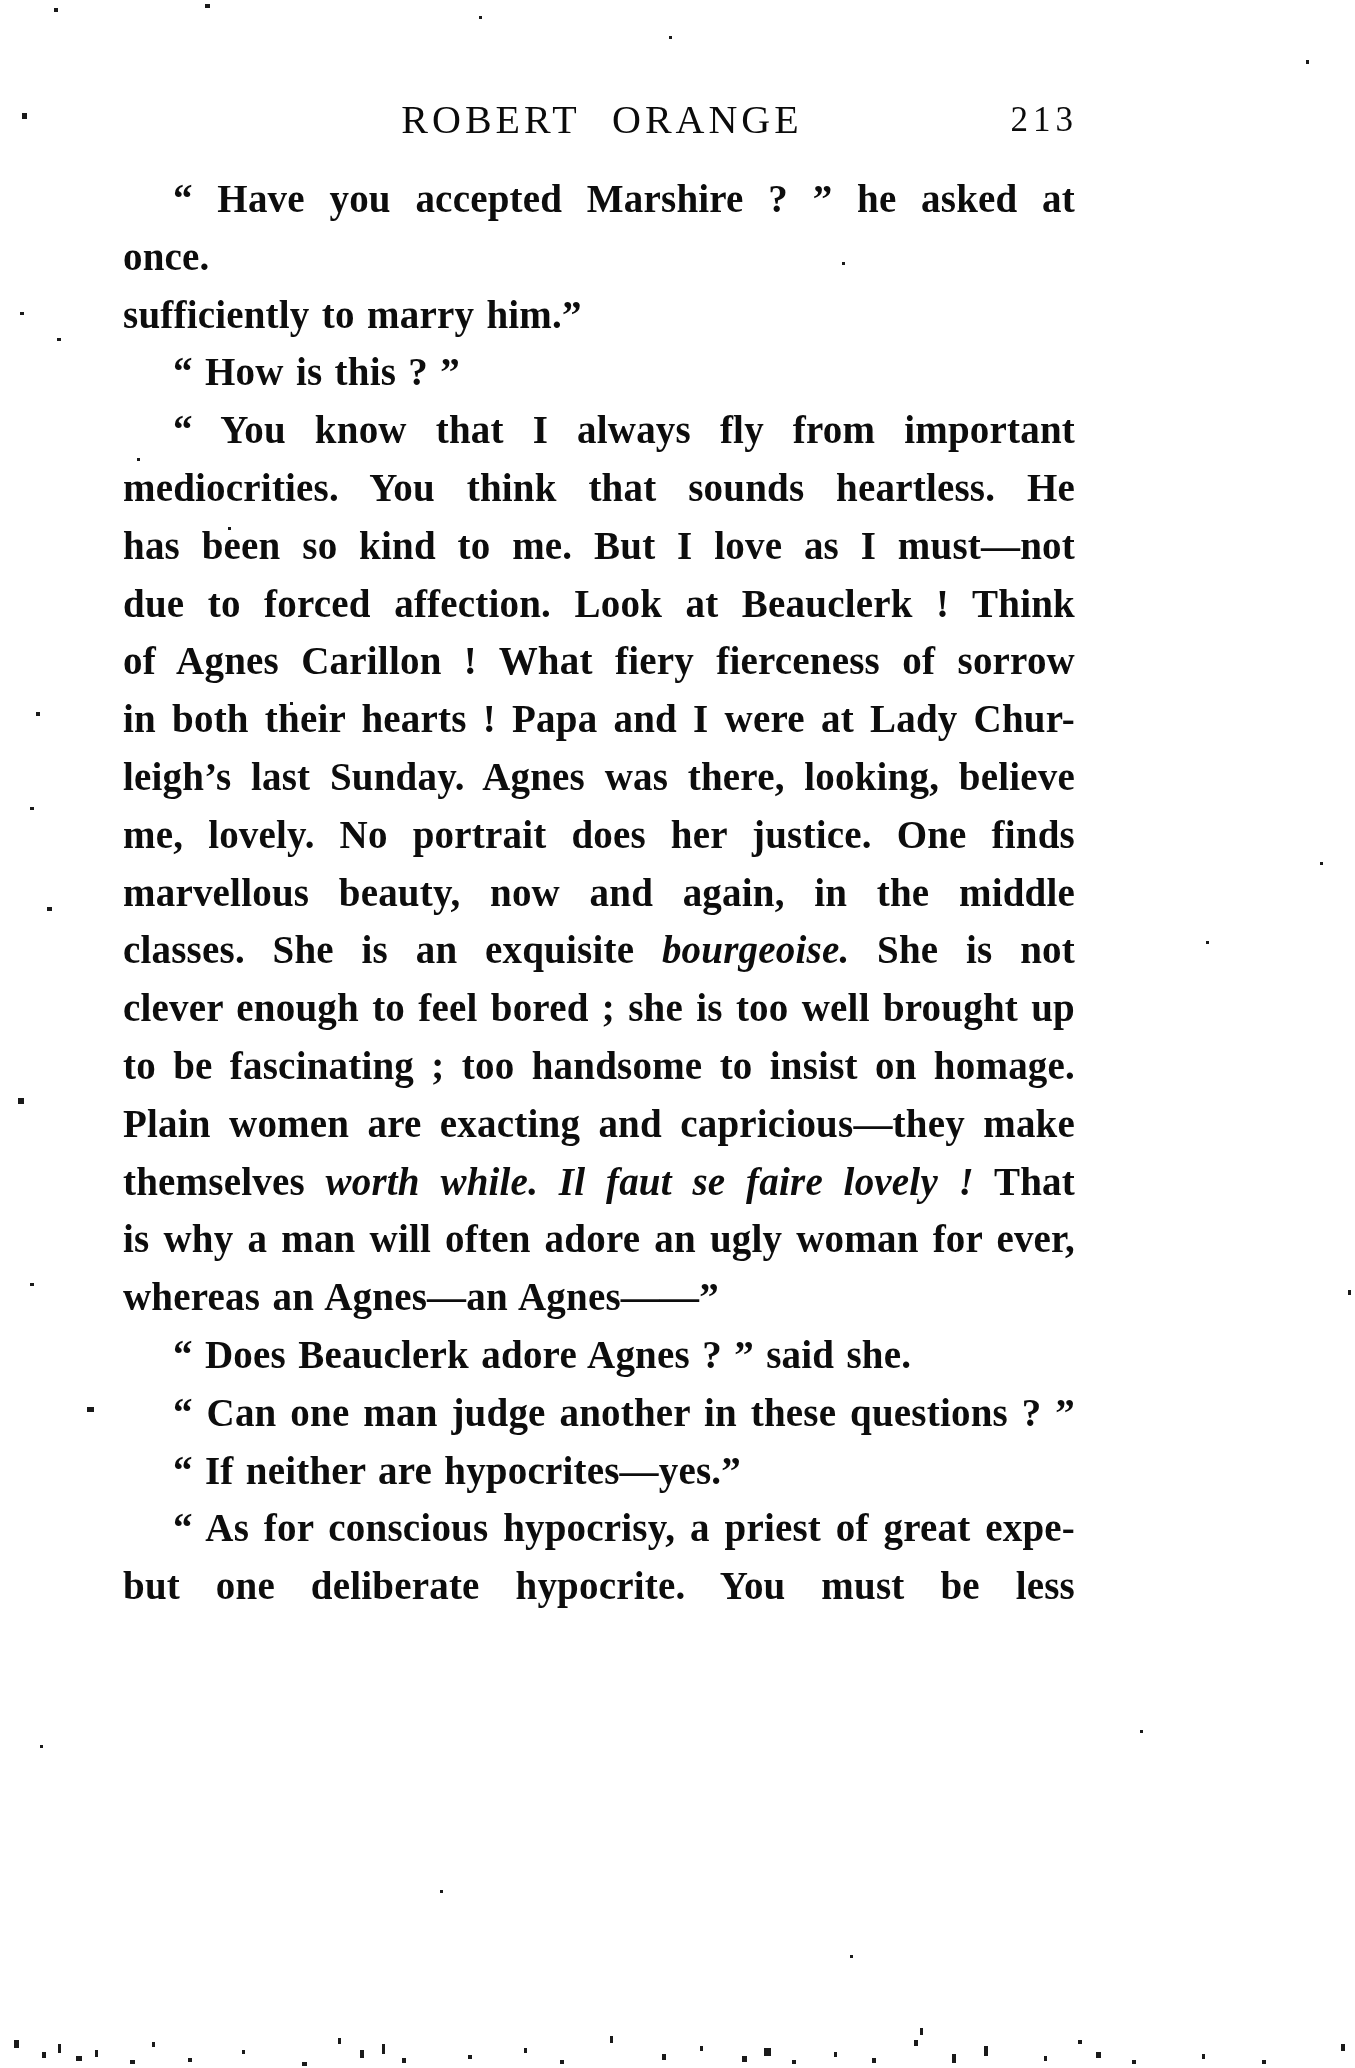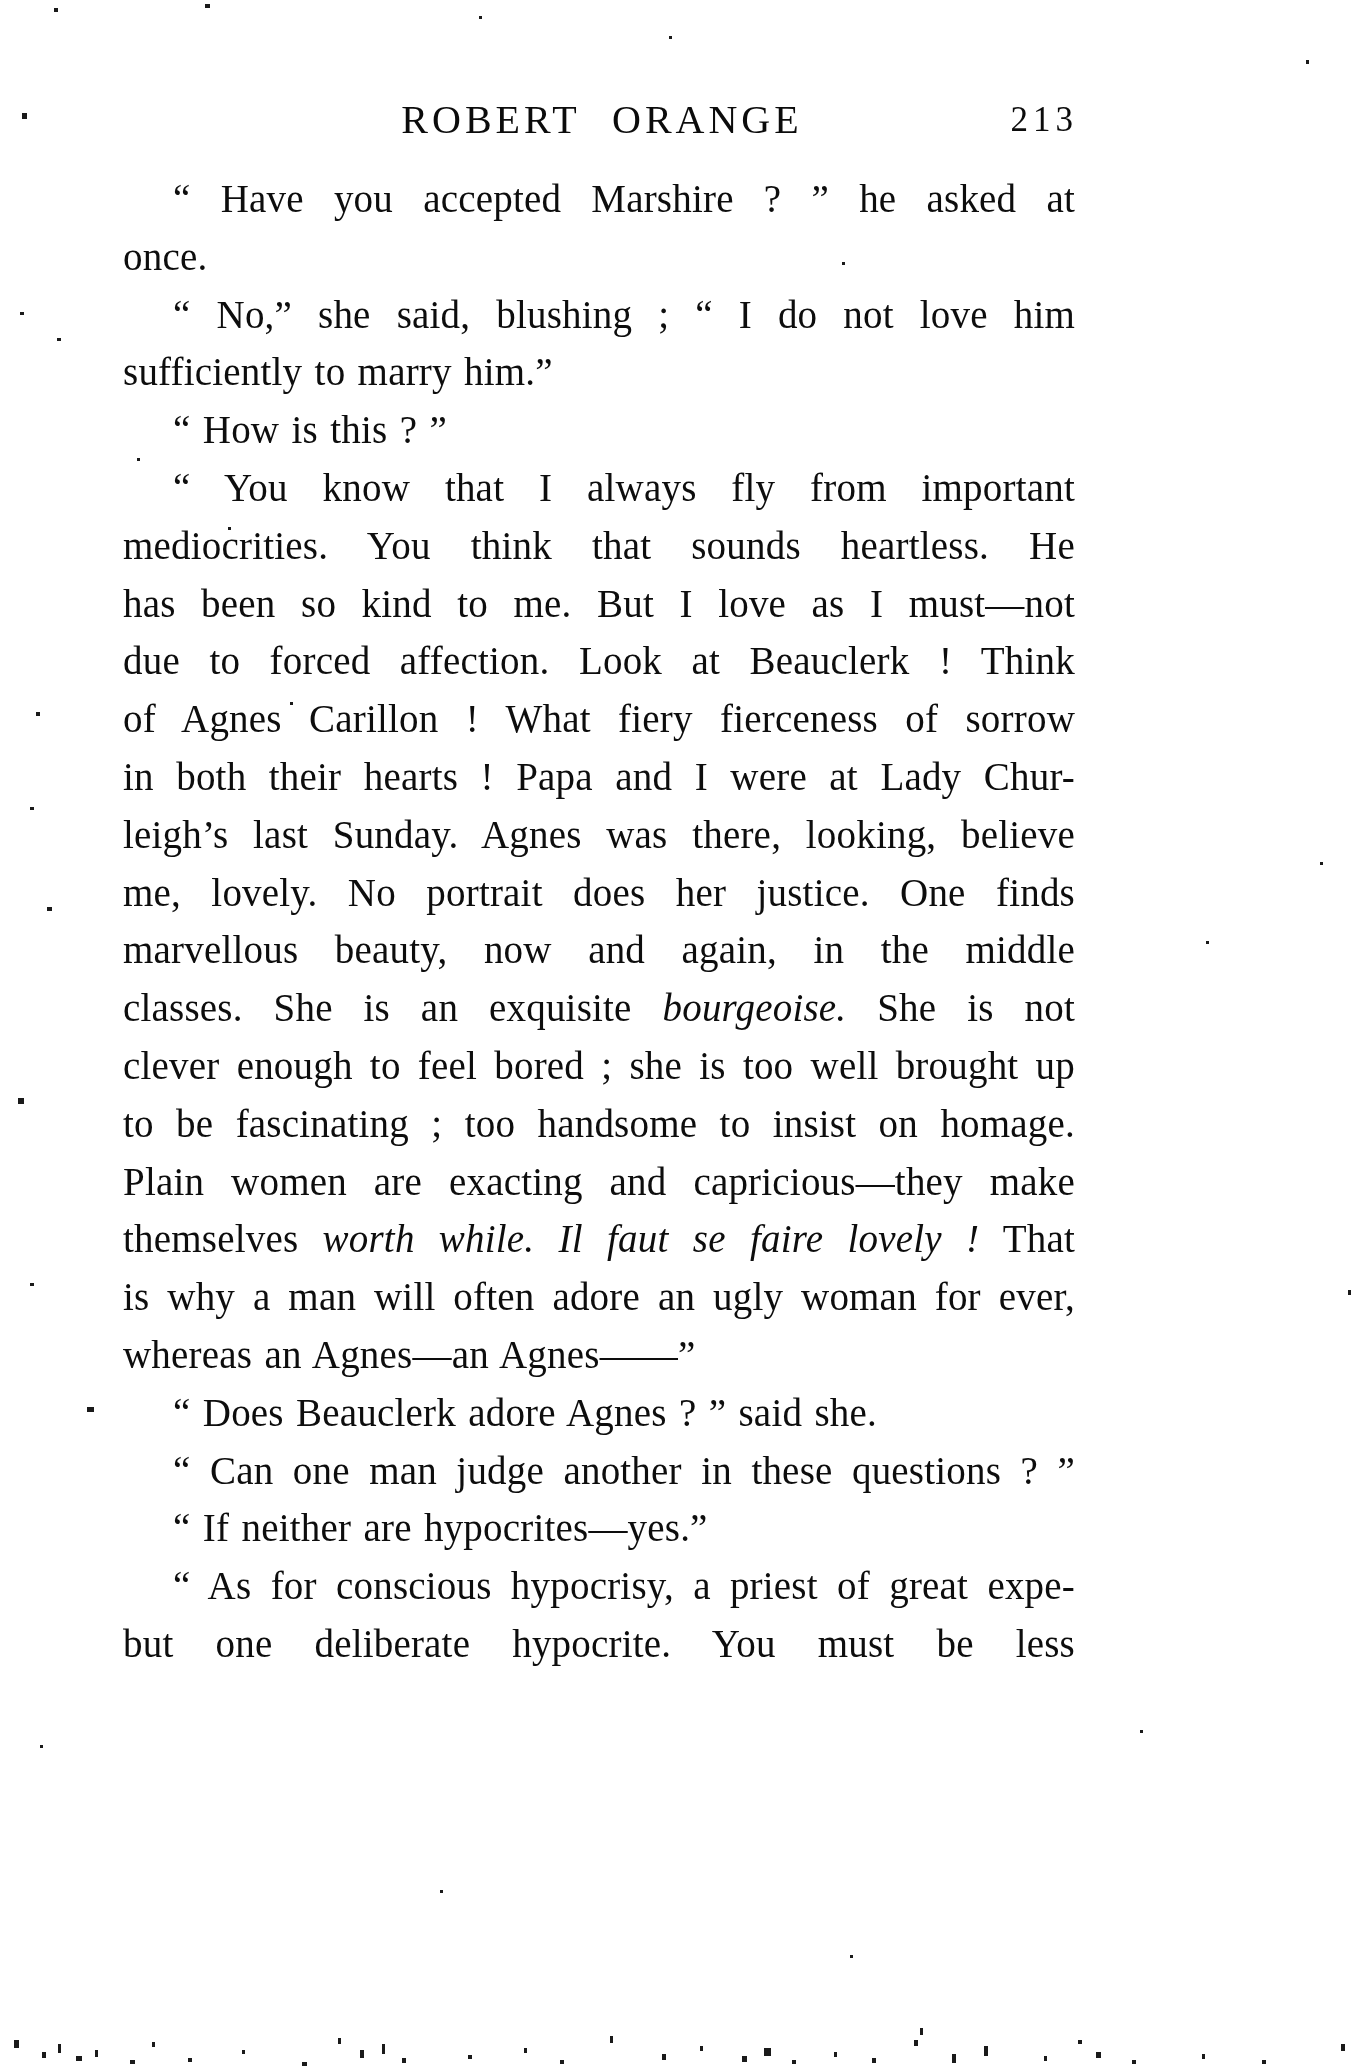--- a/index.html
+++ b/index.html
@@ -46,20 +46,21 @@
     width: 952px;
   }
   .line {
     line-height: 57.8px;
     height: 57.8px;
     font-size: 39px;
     white-space: normal;
     word-spacing: 0.06em;
     letter-spacing: 0.2px;
     text-align: left;
+    font-weight: bold;
   }
   .line.j {
     text-align: justify;
     text-align-last: justify;
     text-justify: inter-word;
   }
   .line.ind {
     text-indent: 50px;
   }
   .it {
@@ -77,21 +78,20 @@
 <div id="scan-page">
 
   <div id="running-header">
     <span id="header-title">ROBERT ORANGE</span>
     <span id="page-number">213</span>
   </div>
 
   <div id="page-body">
       <div class="line j ind"><span>“ Have you accepted Marshire ? ” he asked at</span></div>
       <div class="line"><span>once.</span></div>
-      <div class="line j ind"><span>“ No,” she said, blushing ; “ I do not love him</span></div>
       <div class="line"><span>sufficiently to marry him.”</span></div>
       <div class="line ind"><span>“ How is this ? ”</span></div>
       <div class="line j ind"><span>“ You know that I always fly from important</span></div>
       <div class="line j"><span>mediocrities. You think that sounds heartless. He</span></div>
       <div class="line j"><span>has been so kind to me. But I love as I must—not</span></div>
       <div class="line j"><span>due to forced affection. Look at Beauclerk ! Think</span></div>
       <div class="line j"><span>of Agnes Carillon ! What fiery fierceness of sorrow</span></div>
       <div class="line j"><span>in both their hearts ! Papa and I were at Lady Chur-</span></div>
       <div class="line j"><span>leigh’s last Sunday. Agnes was there, looking, believe</span></div>
       <div class="line j"><span>me, lovely. No portrait does her justice. One finds</span></div>

